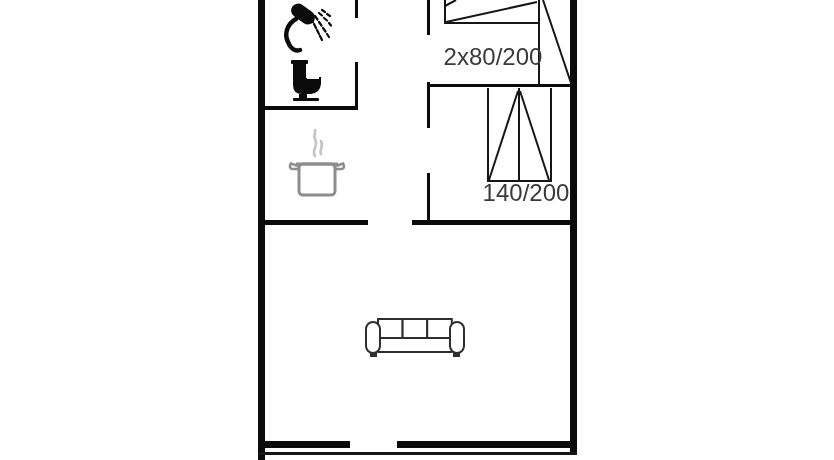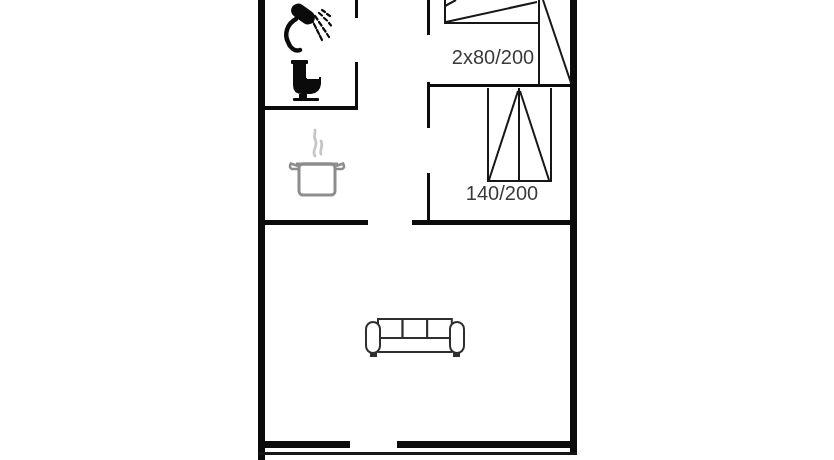--- a/index.html
+++ b/index.html
@@ -5,21 +5,21 @@
   :root{
     --wall:#0b0b0b; --line:#161616; --label-text:#3a3a3a;
     --pot-outline:#8d8d8d; --steam:#c6c6c6; --sofa-outline:#2e2e2e; --background:#ffffff;
   }
   html,body{margin:0;padding:0;background:var(--background);}
   .stage{position:relative;width:834px;height:460px;background:var(--background);
          overflow:hidden;font-family:"Liberation Sans", sans-serif;}
   .w{position:absolute;background:var(--wall);}
   .bl{position:absolute;background:var(--line);}
   .overlay{position:absolute;left:0;top:0;width:834px;height:460px;pointer-events:none;}
-  .bed-label{position:absolute;width:100px;text-align:center;font-size:20px;line-height:22px;
+  .bed-label{position:absolute;width:100px;text-align:center;font-size:24px;line-height:22px;
              color:var(--label-text);letter-spacing:0px;}
   .icon{position:absolute;}
 </style>
 </head>
 <body>
 
 <div class="stage">
 
   <div class="w" style="left:258px;top:0;width:7px;height:460px;"></div>
   <div class="w" style="left:570px;top:0;width:7px;height:455px;"></div>
@@ -48,21 +48,21 @@
 
   <svg class="overlay" viewBox="0 0 834 460">
     <line x1="446" y1="22" x2="537" y2="2" style="stroke:var(--line);stroke-width:2;"></line>
     <line x1="456" y1="0" x2="445" y2="6" style="stroke:var(--line);stroke-width:2;"></line>
     <line x1="543" y1="0" x2="571" y2="83" style="stroke:var(--line);stroke-width:2;"></line>
     <line x1="518" y1="91" x2="489" y2="180" style="stroke:var(--line);stroke-width:2;"></line>
     <line x1="520" y1="91" x2="549" y2="180" style="stroke:var(--line);stroke-width:2;"></line>
   </svg>
 
   <div class="bed-label" style="left:443px;top:46px;">2x80/200</div>
-  <div class="bed-label" style="left:452px;top:182px;">140/200</div>
+  <div class="bed-label" style="left:476px;top:182px;">140/200</div>
 
   <svg class="icon" style="left:281px;top:3px;" width="52" height="52" viewBox="0 0 52 52">
     <g transform="rotate(35 22 11)">
       <rect x="9" y="4" width="26" height="14" rx="7" style="fill:var(--wall);"></rect>
     </g>
     <path d="M15,16 C6,21 3,31 7,39 C9,45 14,49 19,47" style="stroke:var(--wall);stroke-width:4.5;fill:none;stroke-linecap:round;"></path>
     <g style="stroke:var(--wall);stroke-width:2.2;stroke-linecap:round;">
       <line x1="30" y1="15" x2="32" y2="19"></line>
         <line x1="33" y1="21" x2="35" y2="25"></line>
       <line x1="36" y1="27" x2="38" y2="31"></line>

